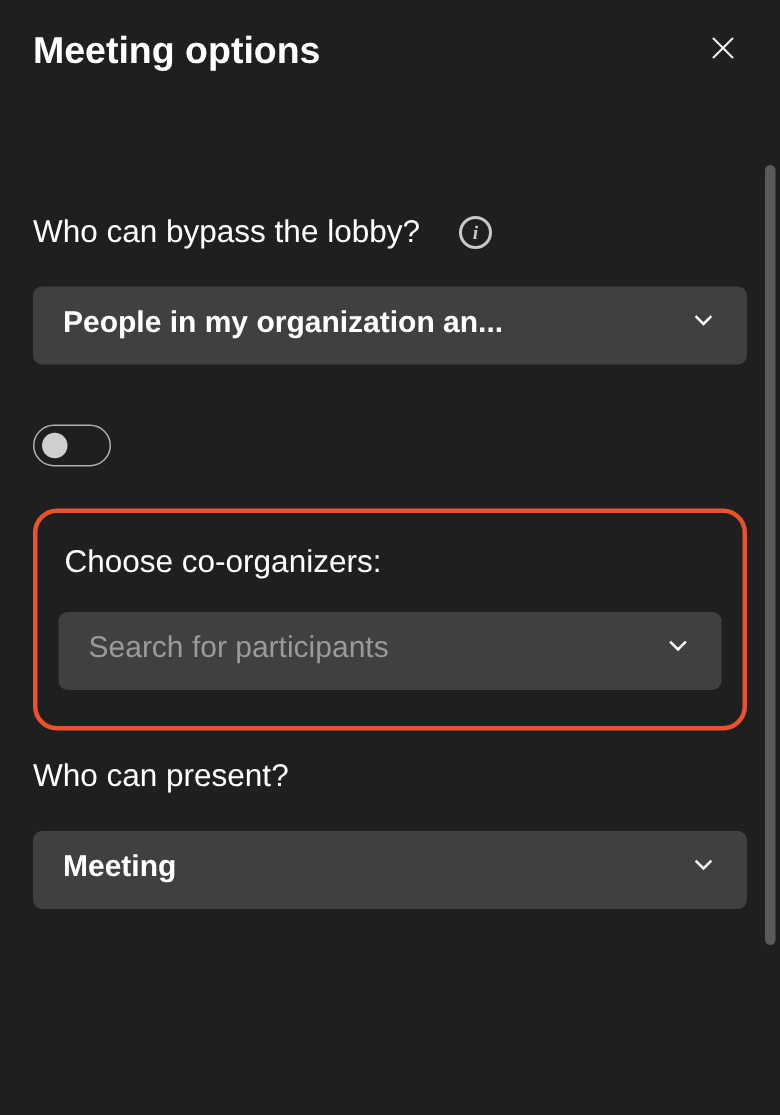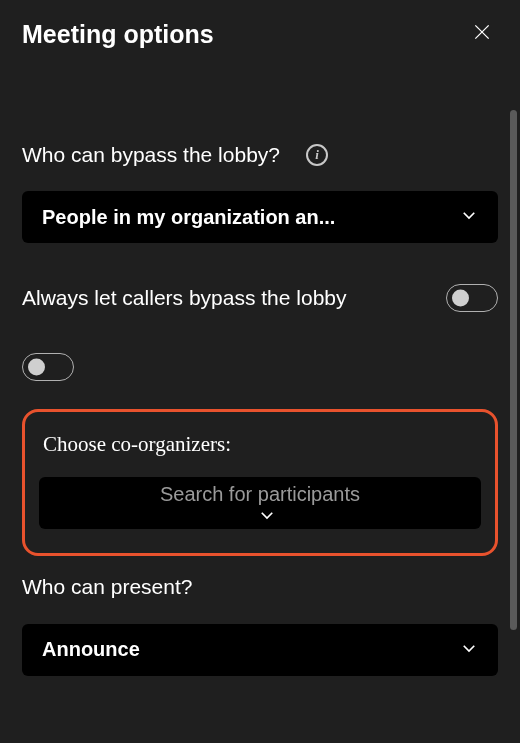--- a/index.html
+++ b/index.html
@@ -68,27 +68,27 @@
     justify-content: center;
     font-size: 13px;
     font-weight: 600;
     color: #c8c8c8;
     font-family: Georgia, serif;
     font-style: italic;
     flex-shrink: 0;
   }
   .select {
     margin-top: 22px;
-    background: #000000;
+    background: #404040;
     border-radius: 6px;
     height: 52px;
     display: flex;
-    align-items: center;
+    align-items: flex-end;
     justify-content: space-between;
-    padding: 6px 20px;
+    padding: 16px 20px;
     cursor: pointer;
   }
   .select-value {
     font-size: 20px;
     font-weight: 600;
     color: #ffffff;
     white-space: nowrap;
     overflow: hidden;
     text-overflow: ellipsis;
   }
@@ -140,25 +140,23 @@
     margin-left: 6px;
   }
   .highlight-box {
     border: 3.5px solid #e8522d;
     border-radius: 16px;
     padding: 18px 14px 24px 14px;
     margin-top: 28px;
   }
   .highlight-box .opt-label {
     padding-left: 4px;
-    font-family: Liberation Serif, serif;
   }
   .highlight-box .select {
     margin-top: 18px;
-    flex-direction: column;
   }
   .scrollbar {
     position: absolute;
     right: 3px;
     top: 110px;
     width: 7px;
     height: 520px;
     background: #5a5a5a;
     border-radius: 4px;
   }
@@ -190,26 +188,20 @@
       <div class="select">
         <span class="select-value">People in my organization an...</span>
         <span class="chevron">
           <svg viewBox="0 0 24 24" fill="none" stroke="#ffffff" stroke-width="2.2">
             <polyline points="5 9 12 16 19 9"></polyline>
           </svg>
         </span>
       </div>
     </div>
 
-    <div class="section toggle-row">
-      <span class="toggle-label">Always let callers bypass the lobby</span>
-      <div class="toggle">
-        <div class="knob"></div>
-      </div>
-    </div>
 
     <div class="section toggle-row">
       <div class="toggle">
         <div class="knob"></div>
       </div>
     </div>
 
     <div class="highlight-box">
       <span class="opt-label">Choose co-organizers:</span>
       <div class="select">
@@ -218,21 +210,21 @@
           <svg viewBox="0 0 24 24" fill="none" stroke="#ffffff" stroke-width="2.2">
             <polyline points="5 9 12 16 19 9"></polyline>
           </svg>
         </span>
       </div>
     </div>
 
     <div class="section" style="margin-top:16px;">
       <span class="opt-label">Who can present?</span>
       <div class="select">
-        <span class="select-value">Announce</span>
+        <span class="select-value">Meeting</span>
         <span class="chevron">
           <svg viewBox="0 0 24 24" fill="none" stroke="#ffffff" stroke-width="2.2">
             <polyline points="5 9 12 16 19 9"></polyline>
           </svg>
         </span>
       </div>
     </div>
 
   </div>
 

